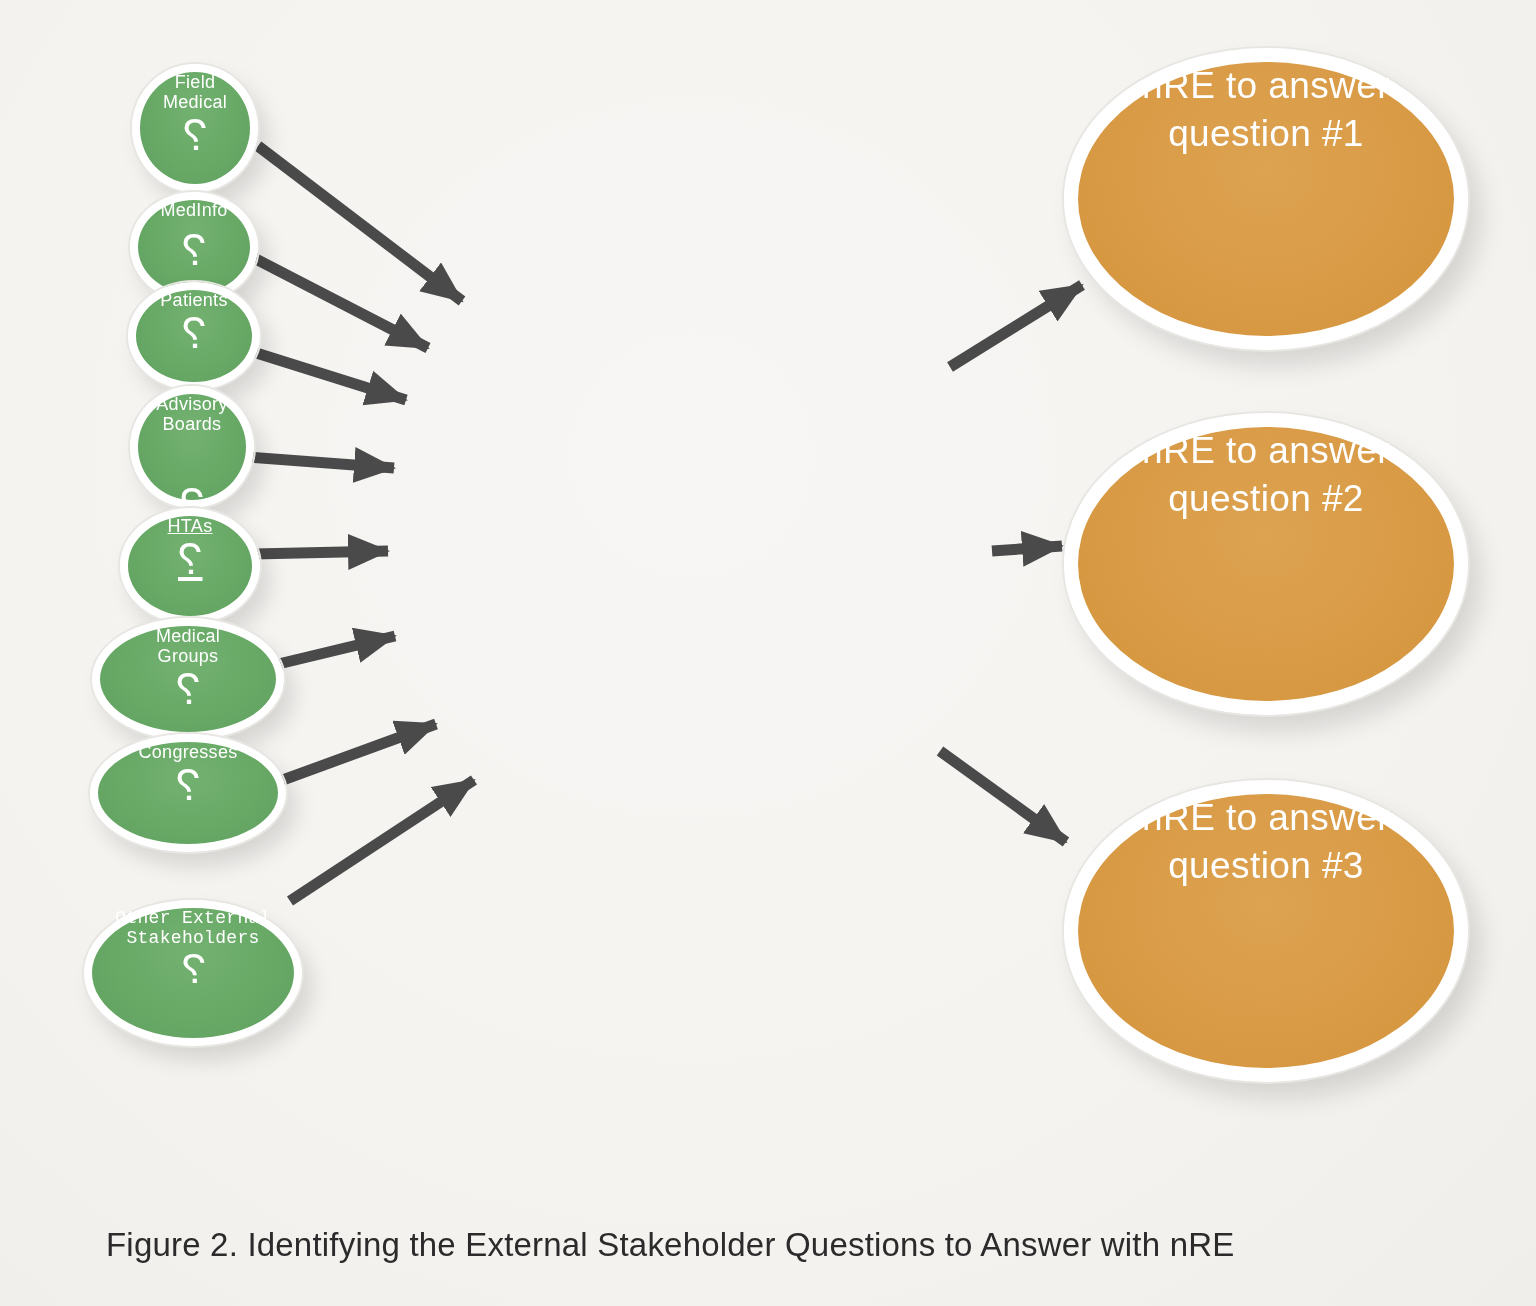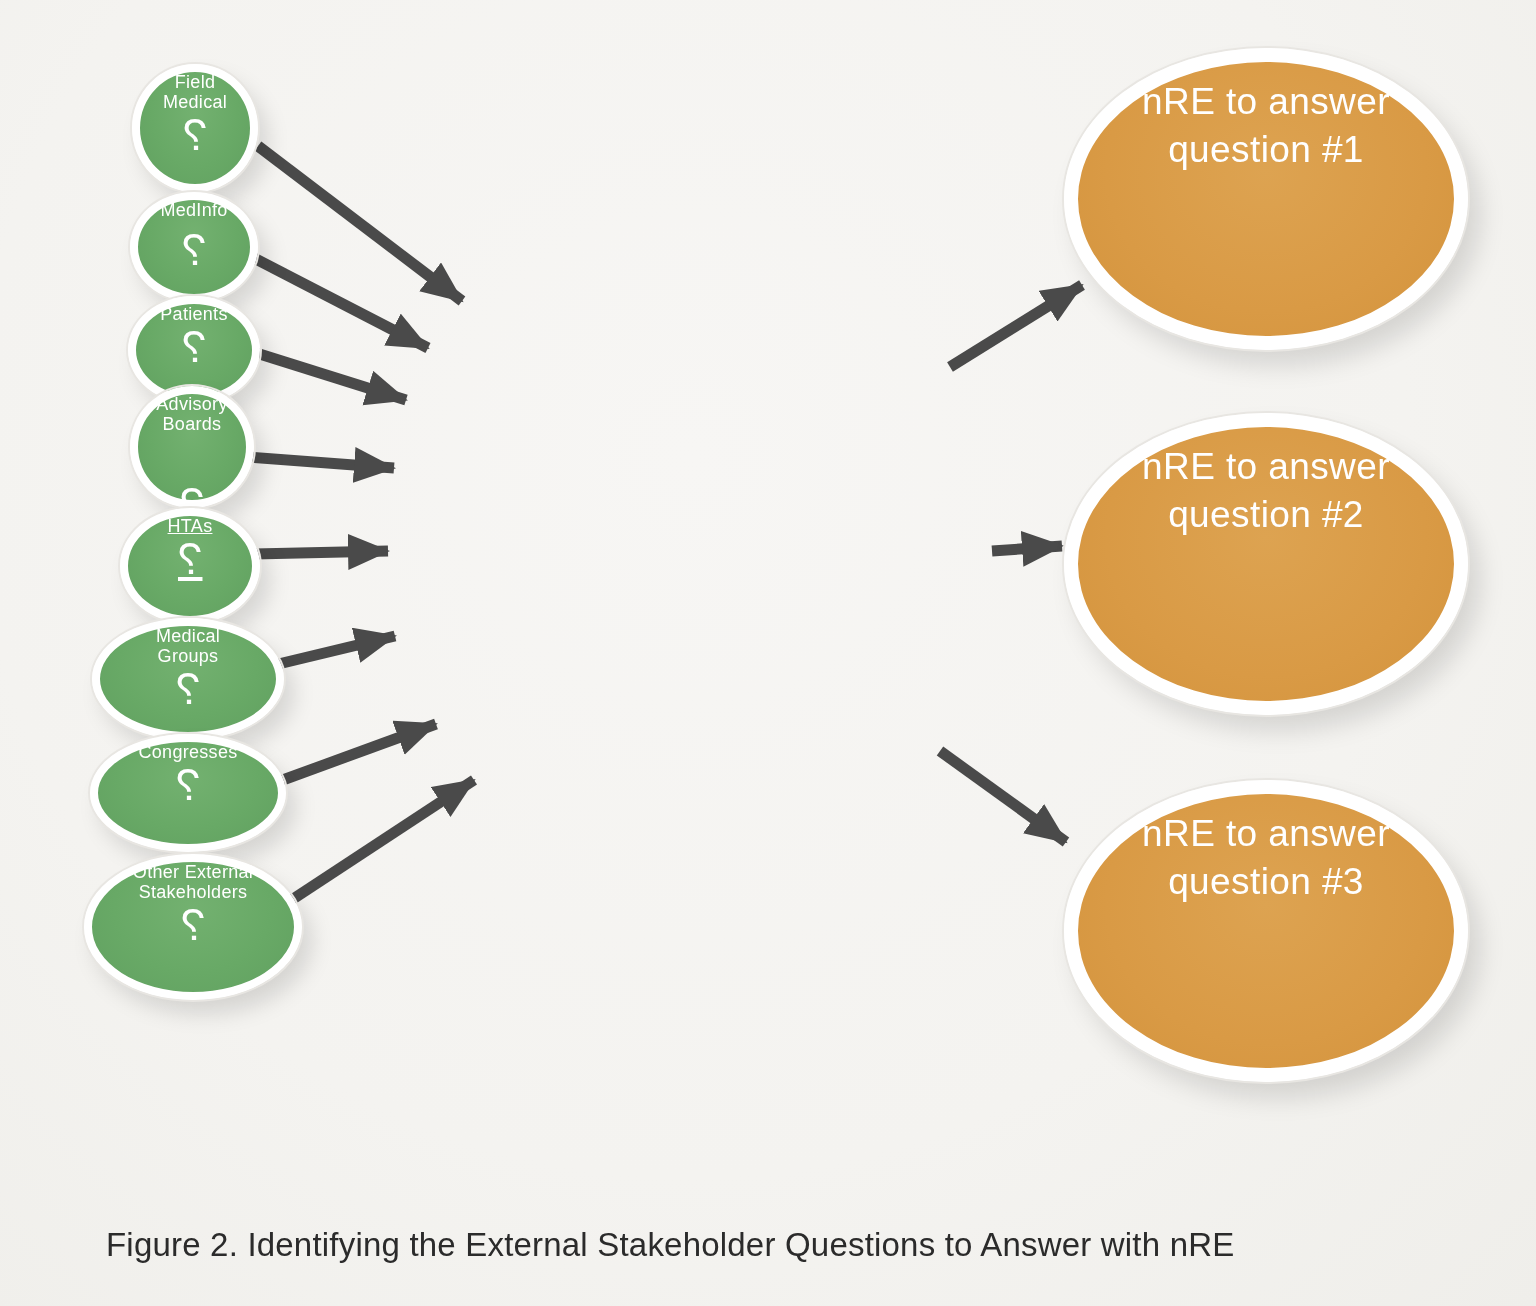--- a/index.html
+++ b/index.html
@@ -48,21 +48,20 @@
     white-space:pre-line;max-width:520px;
   }
   .o-oval{
     border:14px solid #ffffff;
     background:radial-gradient(ellipse at 50% 40%, #dda351 0%, #d99a45 60%, #d3933c 100%);
     box-shadow:0 0 0 2px #e8e6e2, 12px 16px 26px rgba(0,0,0,0.13);
   }
   .o-label{
     font-size:37px;line-height:1.3;letter-spacing:.4px;
     white-space:pre-line;
-    margin-top:16px;
   }
   .caption{
     position:absolute;left:106px;top:1226px;
     font-size:33px;font-weight:500;color:#2b2b2b;letter-spacing:.2px;
     z-index:2;
   }
 </style>
 </head>
 <body>
 
@@ -111,21 +110,21 @@
 
   <div class="bubble g-oval" style="left:132px;top:64px;width:126px;height:128px;">
     <span class="g-label">Field
 Medical</span>
     <span class="g-q">?</span>
   </div>
   <div class="bubble g-oval" style="left:130px;top:192px;width:128px;height:110px;gap:8px;">
     <span class="g-label">MedInfo</span>
     <span class="g-q">?</span>
   </div>
-  <div class="bubble g-oval" style="left:128px;top:296px;width:132px;height:108px;">
+  <div class="bubble g-oval" style="left:128px;top:282px;width:132px;height:108px;">
     <span class="g-label">Patients</span>
     <span class="g-q">?</span>
   </div>
   <div class="bubble g-oval" style="left:130px;top:386px;width:124px;height:122px;gap:48px;">
     <span class="g-label">Advisory
 Boards</span>
     <span class="g-q">?</span>
   </div>
   <div class="bubble g-oval" style="left:120px;top:508px;width:140px;height:116px;text-decoration:underline;">
     <span class="g-label">HTAs</span>
@@ -133,21 +132,21 @@
   </div>
   <div class="bubble g-oval" style="left:92px;top:618px;width:192px;height:122px;">
     <span class="g-label">Medical
 Groups</span>
     <span class="g-q">?</span>
   </div>
   <div class="bubble g-oval" style="left:90px;top:734px;width:196px;height:118px;">
     <span class="g-label">Congresses</span>
     <span class="g-q">?</span>
   </div>
-  <div class="bubble g-oval" style="left:84px;top:854px;width:218px;height:146px;">
+  <div class="bubble g-oval" style="left:84px;top:900px;width:218px;height:146px;font-family:Liberation Mono, monospace;">
     <span class="g-label">Other External
 Stakeholders</span>
     <span class="g-q">?</span>
   </div>
 
 
   <div class="bubble o-oval" style="left:1064px;top:48px;width:404px;height:302px;">
     <span class="o-label">nRE to answer
 question #1</span>
   </div>

